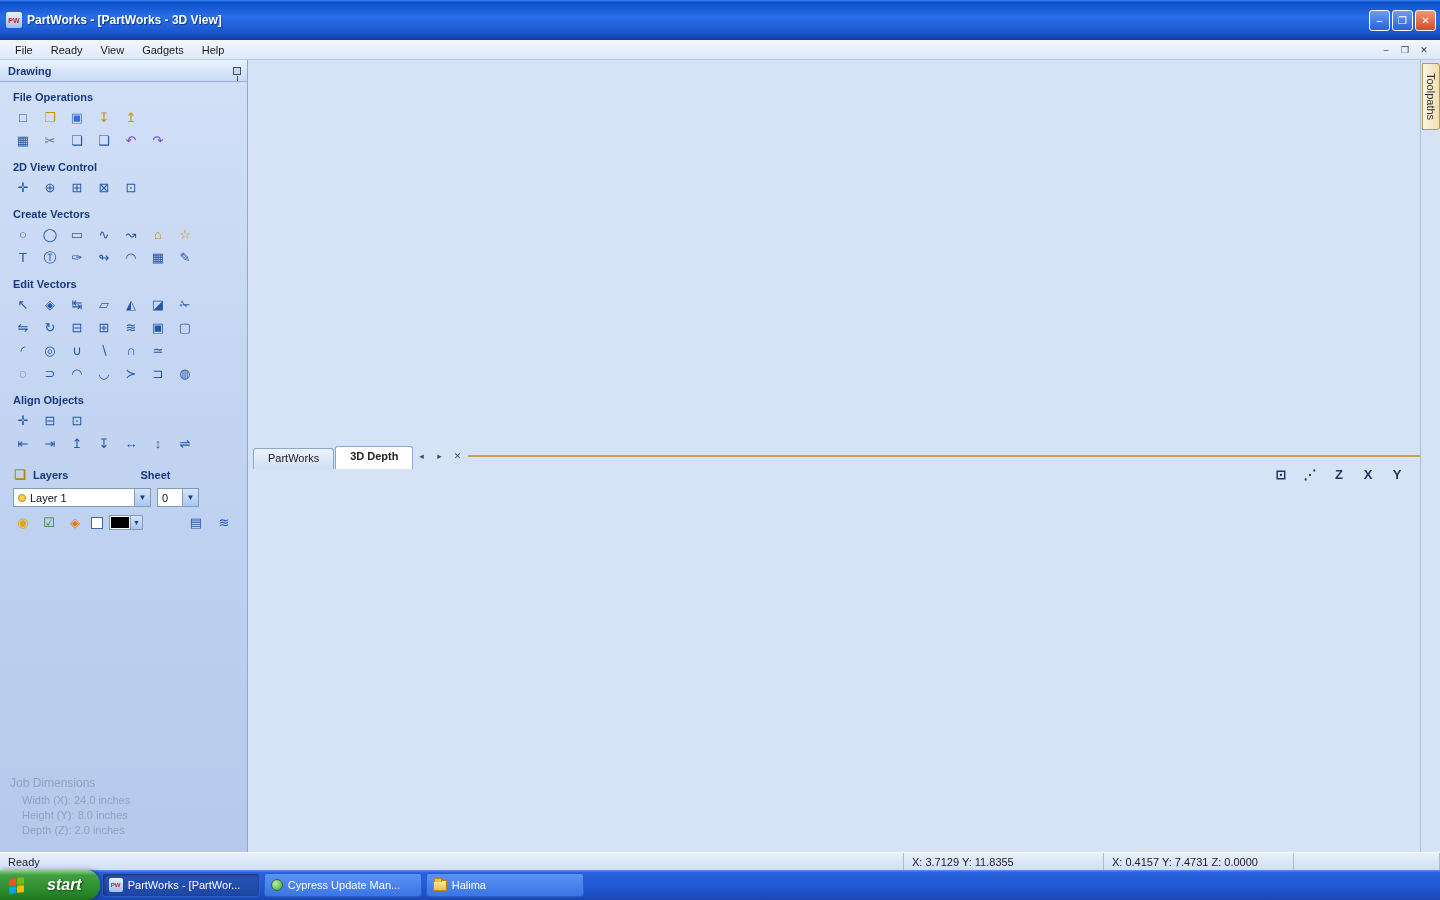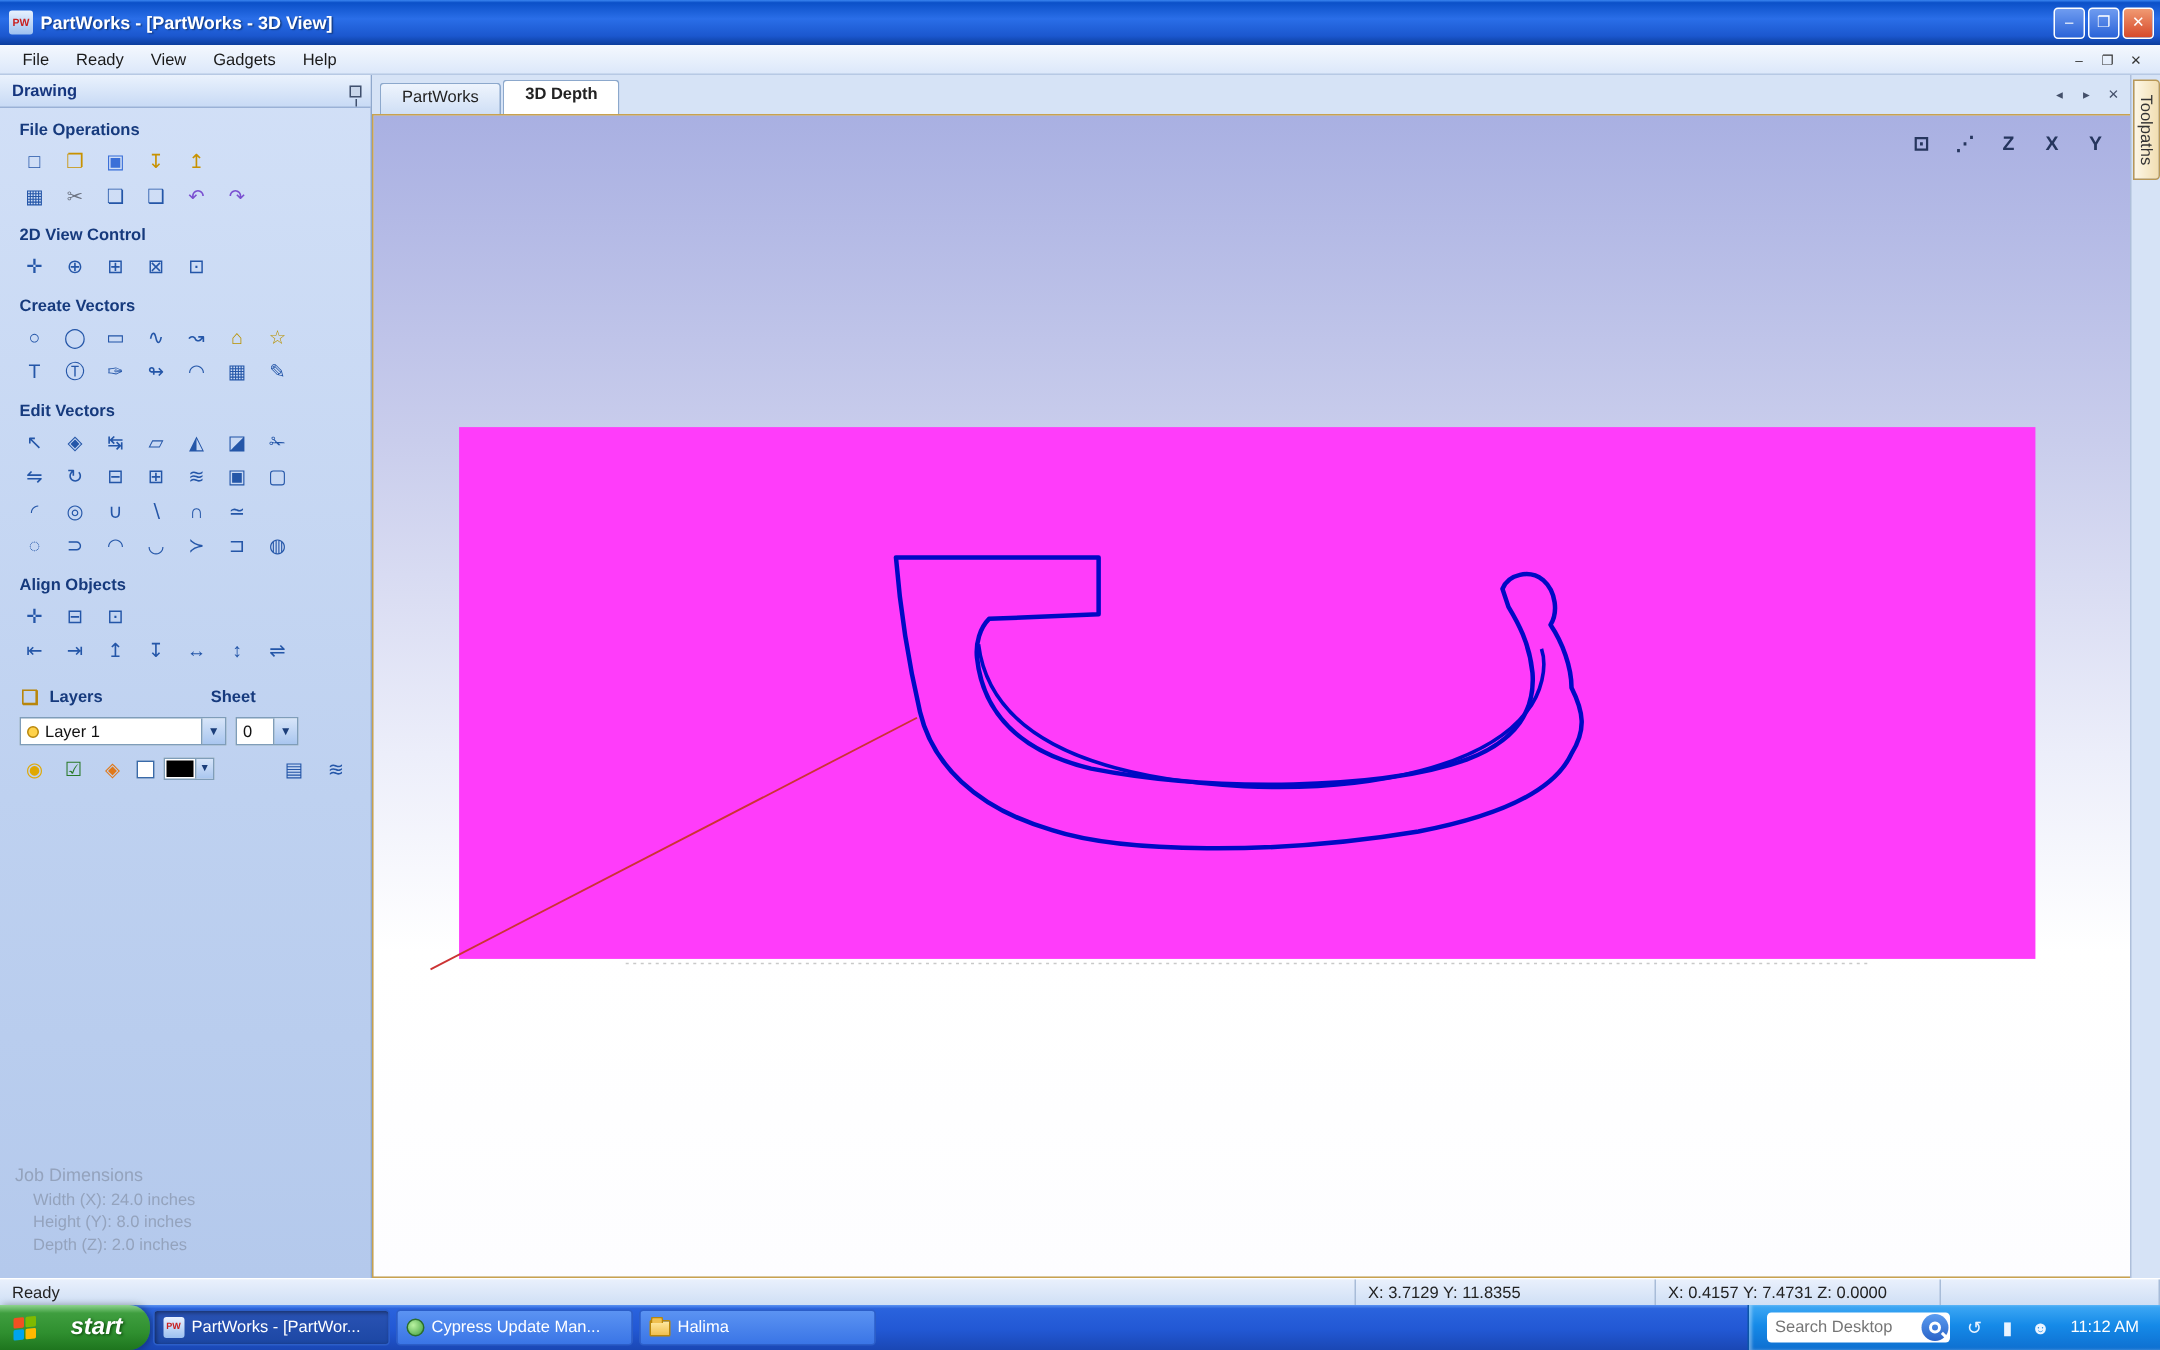--- a/index.html
+++ b/index.html
@@ -1,21 +1,21 @@
 <!DOCTYPE html>
 <html><head>
 <meta charset="utf-8">
 <style>
   * { margin:0; padding:0; box-sizing:border-box; }
   html,body { width:1440px; height:900px; overflow:hidden; }
   body { font-family:"Liberation Sans", sans-serif; font-size:11px; background:#d6e3f6; }
   .screen { position:relative; width:1440px; height:900px; display:flex; flex-direction:column; }
 
   
-  .titlebar { height:30px; display:flex; align-items:center; padding:0 4px 0 6px;
+  .titlebar { height:40px; display:flex; align-items:center; padding:0 4px 0 6px;
     background:linear-gradient(180deg,#3a85f0 0%,#0b50c8 6%,#2a6ee8 42%,#1b57ce 80%,#0c3d9c 100%); }
   .appicon { width:16px; height:16px; border-radius:2px; background:linear-gradient(#e8f2ff,#9cc0f0);
     color:#c81f1f; font-size:7px; font-weight:bold; display:flex; align-items:center; justify-content:center; margin-right:5px; }
   .apptitle { color:#fff; font-weight:bold; font-size:12px; text-shadow:1px 1px 1px #123a80; flex:1; }
   .winbtns { display:flex; gap:2px; }
   .winbtns .wbtn { width:21px; height:21px; border-radius:3px; border:1px solid #fff;
     background:linear-gradient(#6f9cf0,#2a63d8); color:#fff; font-size:10px; display:flex; align-items:center; justify-content:center; }
   .winbtns [data-name="win-close-icon"] { background:linear-gradient(#f09a72,#d6492a); }
 
   
@@ -65,21 +65,21 @@
   .colorcombo .cbtn2 { width:12px; background:linear-gradient(#d7e5f9,#a9c6ef); color:#1b3e7a; font-size:7px;
     display:flex; align-items:center; justify-content:center; border-left:1px solid #7f9db9; }
   .lcr-right { margin-left:auto; display:flex; gap:8px; }
 
   .jobdims { margin-top:auto; margin-bottom:16px; color:#94a3bd; font-weight:normal; }
   .jobdims .jt { margin:0 0 4px 10px; font-size:12px; }
   .jobdims .jl { margin:3px 0 0 22px; }
 
   
   .rightarea { flex:1; display:flex; min-width:0; }
-  .rmain { flex:1; display:flex; flex-direction:column; min-width:0; }
+  .rmain { flex:1; display:flex; flex-direction:row; min-width:0;align-items:center; }
   .tabstrip { height:26px; display:flex; align-items:flex-end; padding-left:5px; }
   .tab { height:21px; padding:3px 14px 0 14px; margin-right:1px; border:1px solid #8ca8cc; border-bottom:none;
     border-radius:3px 3px 0 0; background:linear-gradient(#eef4fd,#cfdff5); color:#222; }
   .tab.active { background:#fff; font-weight:bold; height:23px; }
   .tabnav { margin-left:auto; margin-right:4px; display:flex; gap:4px; align-self:center; }
   .tabnav .tnbtn { width:14px; height:14px; font-size:9px; color:#44506a; display:flex; align-items:center; justify-content:center; }
 
   .viewwrap { flex:1; position:relative; border:1px solid #c9a24e; border-right:none; min-height:0;
     background:linear-gradient(180deg,#a9b0e2 0%,#c9cdec 28%,#eceefa 55%,#ffffff 72%,#fdfdff 100%); }
   .viewsvg { position:absolute; inset:0; width:100%; height:100%; }
@@ -391,29 +391,15 @@
       <span class="tklabel" data-name="taskbar-item-label">PartWorks - [PartWor...</span>
     </div>
     <div class="taskbtn" data-name="taskbar-item-cypress">
       <span class="ticon-cy" data-name="cypress-task-icon"></span>
       <span class="tklabel" data-name="taskbar-item-label">Cypress Update Man...</span>
     </div>
     <div class="taskbtn" data-name="taskbar-item-halima">
       <span class="ticon-folder" data-name="folder-icon"></span>
       <span class="tklabel" data-name="taskbar-item-label">Halima</span>
     </div>
-    <div class="tray" data-name="system-tray">
-      <div class="searchbox" data-name="desktop-search">
-        <input type="text" data-name="search-input" placeholder="Search Desktop" style="">
-        <span class="searchbtn" data-name="search-button">
-          <span class="mag" data-name="search-icon"></span>
-        </span>
-      </div>
-      <span style="display:flex;gap:6px;" data-name="tray-icons">
-          <span class="trico" data-name="tray-refresh-icon">↺</span>
-          <span class="trico" data-name="tray-device-icon">▮</span>
-          <span class="trico" data-name="tray-user-icon">☻</span>
-        </span>
-      <span class="clock" data-name="taskbar-clock">11:12 AM</span>
-    </div>
   </div>
 
 </div>
 
 </body></html>

